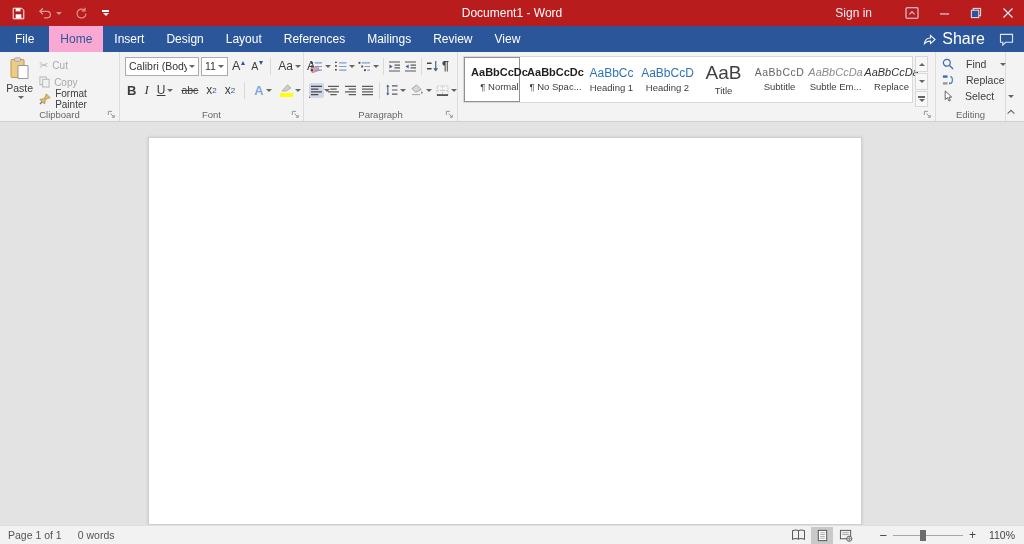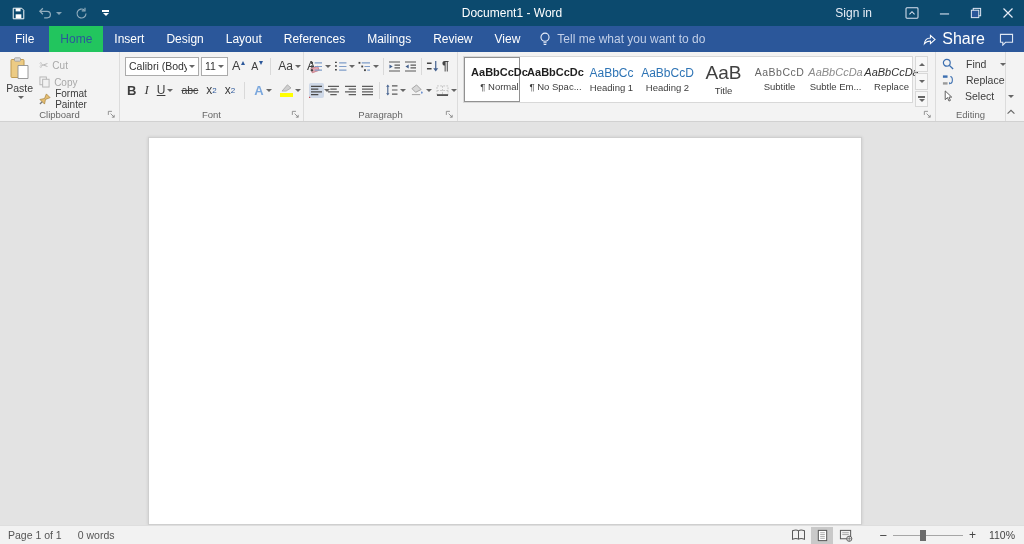--- a/index.html
+++ b/index.html
@@ -2,35 +2,35 @@
 <html><head>
 <meta charset="utf-8">
 <style>
   * { box-sizing: border-box; margin: 0; padding: 0; }
   html,body { width:1024px; height:544px; overflow:hidden; }
   body { font-family:"Liberation Sans", sans-serif; background:#e3e3e3; cursor:default;
          -webkit-font-smoothing:antialiased; }
   svg { display:block; }
 
   
-  .titlebar { position:relative; height:26px; background:#0c4a6e; display:flex; align-items:center; color:#fff; }
+  .titlebar { position:relative; height:26px; background:#b91c1c; display:flex; align-items:center; color:#fff; }
   .qat { display:flex; align-items:center; gap:13px; margin-left:12px; z-index:2; }
   .qat .dim { opacity:.55; }
   .qat-caret { display:flex; flex-direction:column; align-items:center; gap:1px; }
   .qat-caret .bar { width:7px; height:1.5px; background:#fff; }
   .win-title { position:absolute; left:0; right:0; text-align:center; font-size:12px; color:#fff; }
   .tb-right { margin-left:auto; display:flex; align-items:center; z-index:2; }
   .signin { font-size:12px; color:#e9eef7; margin-right:24px; }
   .win-btn { width:32px; height:26px; display:flex; align-items:center; justify-content:center; color:#dce4f2; }
 
   
   .tabrow { position:relative; height:26px; background:#2b579a; display:flex; align-items:stretch; }
   .tab { padding:0 11px; font-size:12px; color:#fff; display:flex; align-items:center; }
   .tab.file { padding:0 15px; }
-  .tab.active { background:#22c55e; color:#2b579a; }
+  .tab.active { background:#f9a8d4; color:#2b579a; }
   .tellme { display:flex; align-items:center; gap:6px; margin-left:8px; font-size:12px; color:#c2cfe8; }
   .tab-right { position:absolute; right:10px; top:0; height:26px; display:flex; align-items:center; gap:14px; }
   .share { display:flex; align-items:center; gap:5px; color:#fff; font-size:16px; }
 
   
   .ribbon { position:relative; height:70px; background:#f3f3f3; border-bottom:1px solid #d1d1d1; display:flex; }
   .rgroup { position:relative; border-right:1px solid #dcdcdc; padding:2px 2px 14px 2px; flex:none; }
   .glabel { position:absolute; bottom:1px; left:0; right:0; text-align:center; font-size:9.5px; color:#666; }
   .launcher { position:absolute; bottom:2px; right:3px; }
   .rrow { display:flex; align-items:center; height:24px; padding:0 3px; }
@@ -175,29 +175,20 @@
 <div class="tabrow">
   <div class="tab file">File</div>
   <div class="tab active">Home</div>
   <div class="tab">Insert</div>
   <div class="tab">Design</div>
   <div class="tab">Layout</div>
   <div class="tab">References</div>
   <div class="tab">Mailings</div>
   <div class="tab">Review</div>
   <div class="tab">View</div>
-  <div class="tellme">
-    <span>
-      <svg width="12" height="15" viewBox="0 0 12 16">
-          <circle cx="6" cy="5.5" r="4.3" fill="none" stroke="#e8eefa" stroke-width="1.2"></circle>
-          <path d="M4.3 11.5h3.4M4.6 13.3h2.8" stroke="#e8eefa" stroke-width="1.1"></path>
-        </svg>
-    </span>
-    <span>Tell me what you want to do</span>
-  </div>
   <div class="tab-right">
     <div class="share">
       <span>
         <svg width="15" height="13" viewBox="0 0 16 14">
             <path d="M9 5.5C5 5.5 3 8 2.5 11.5 4.5 9 6.5 8.5 9 8.5v3L14 7 9 2.5z" fill="none" stroke="#fff" stroke-width="1.1"></path>
           </svg>
       </span>
       <span>Share</span>
     </div>
     <span>

